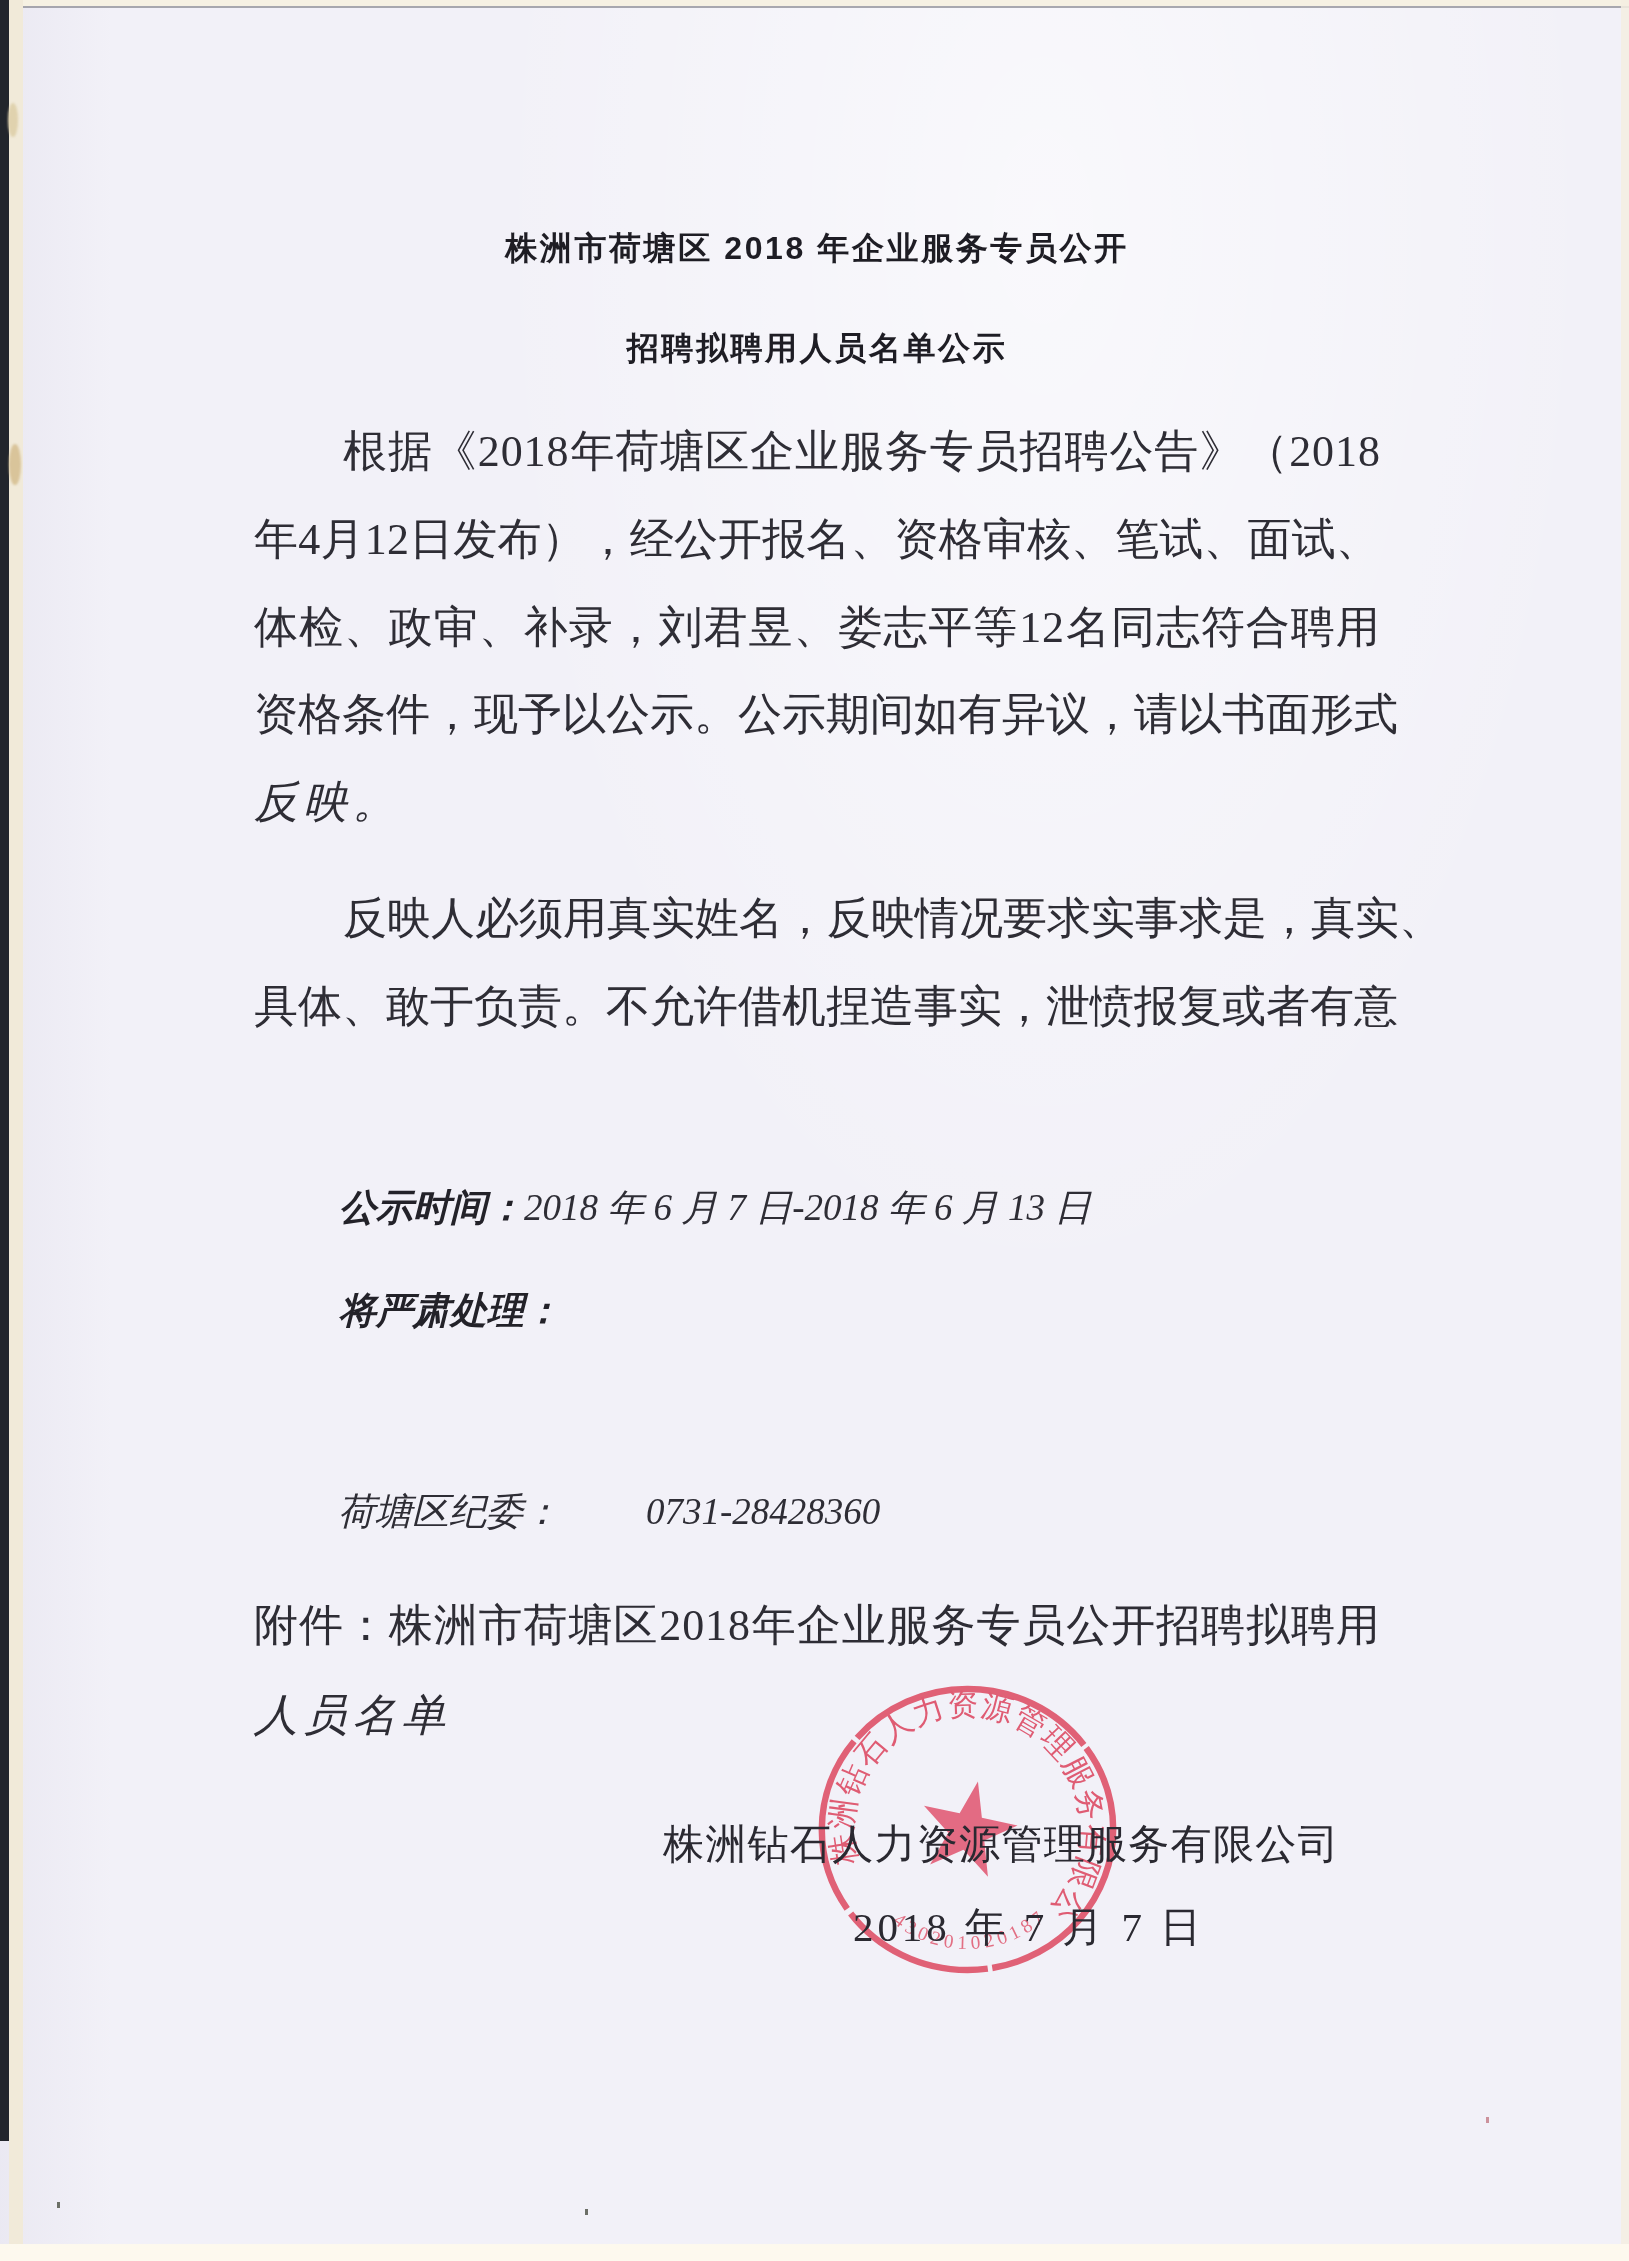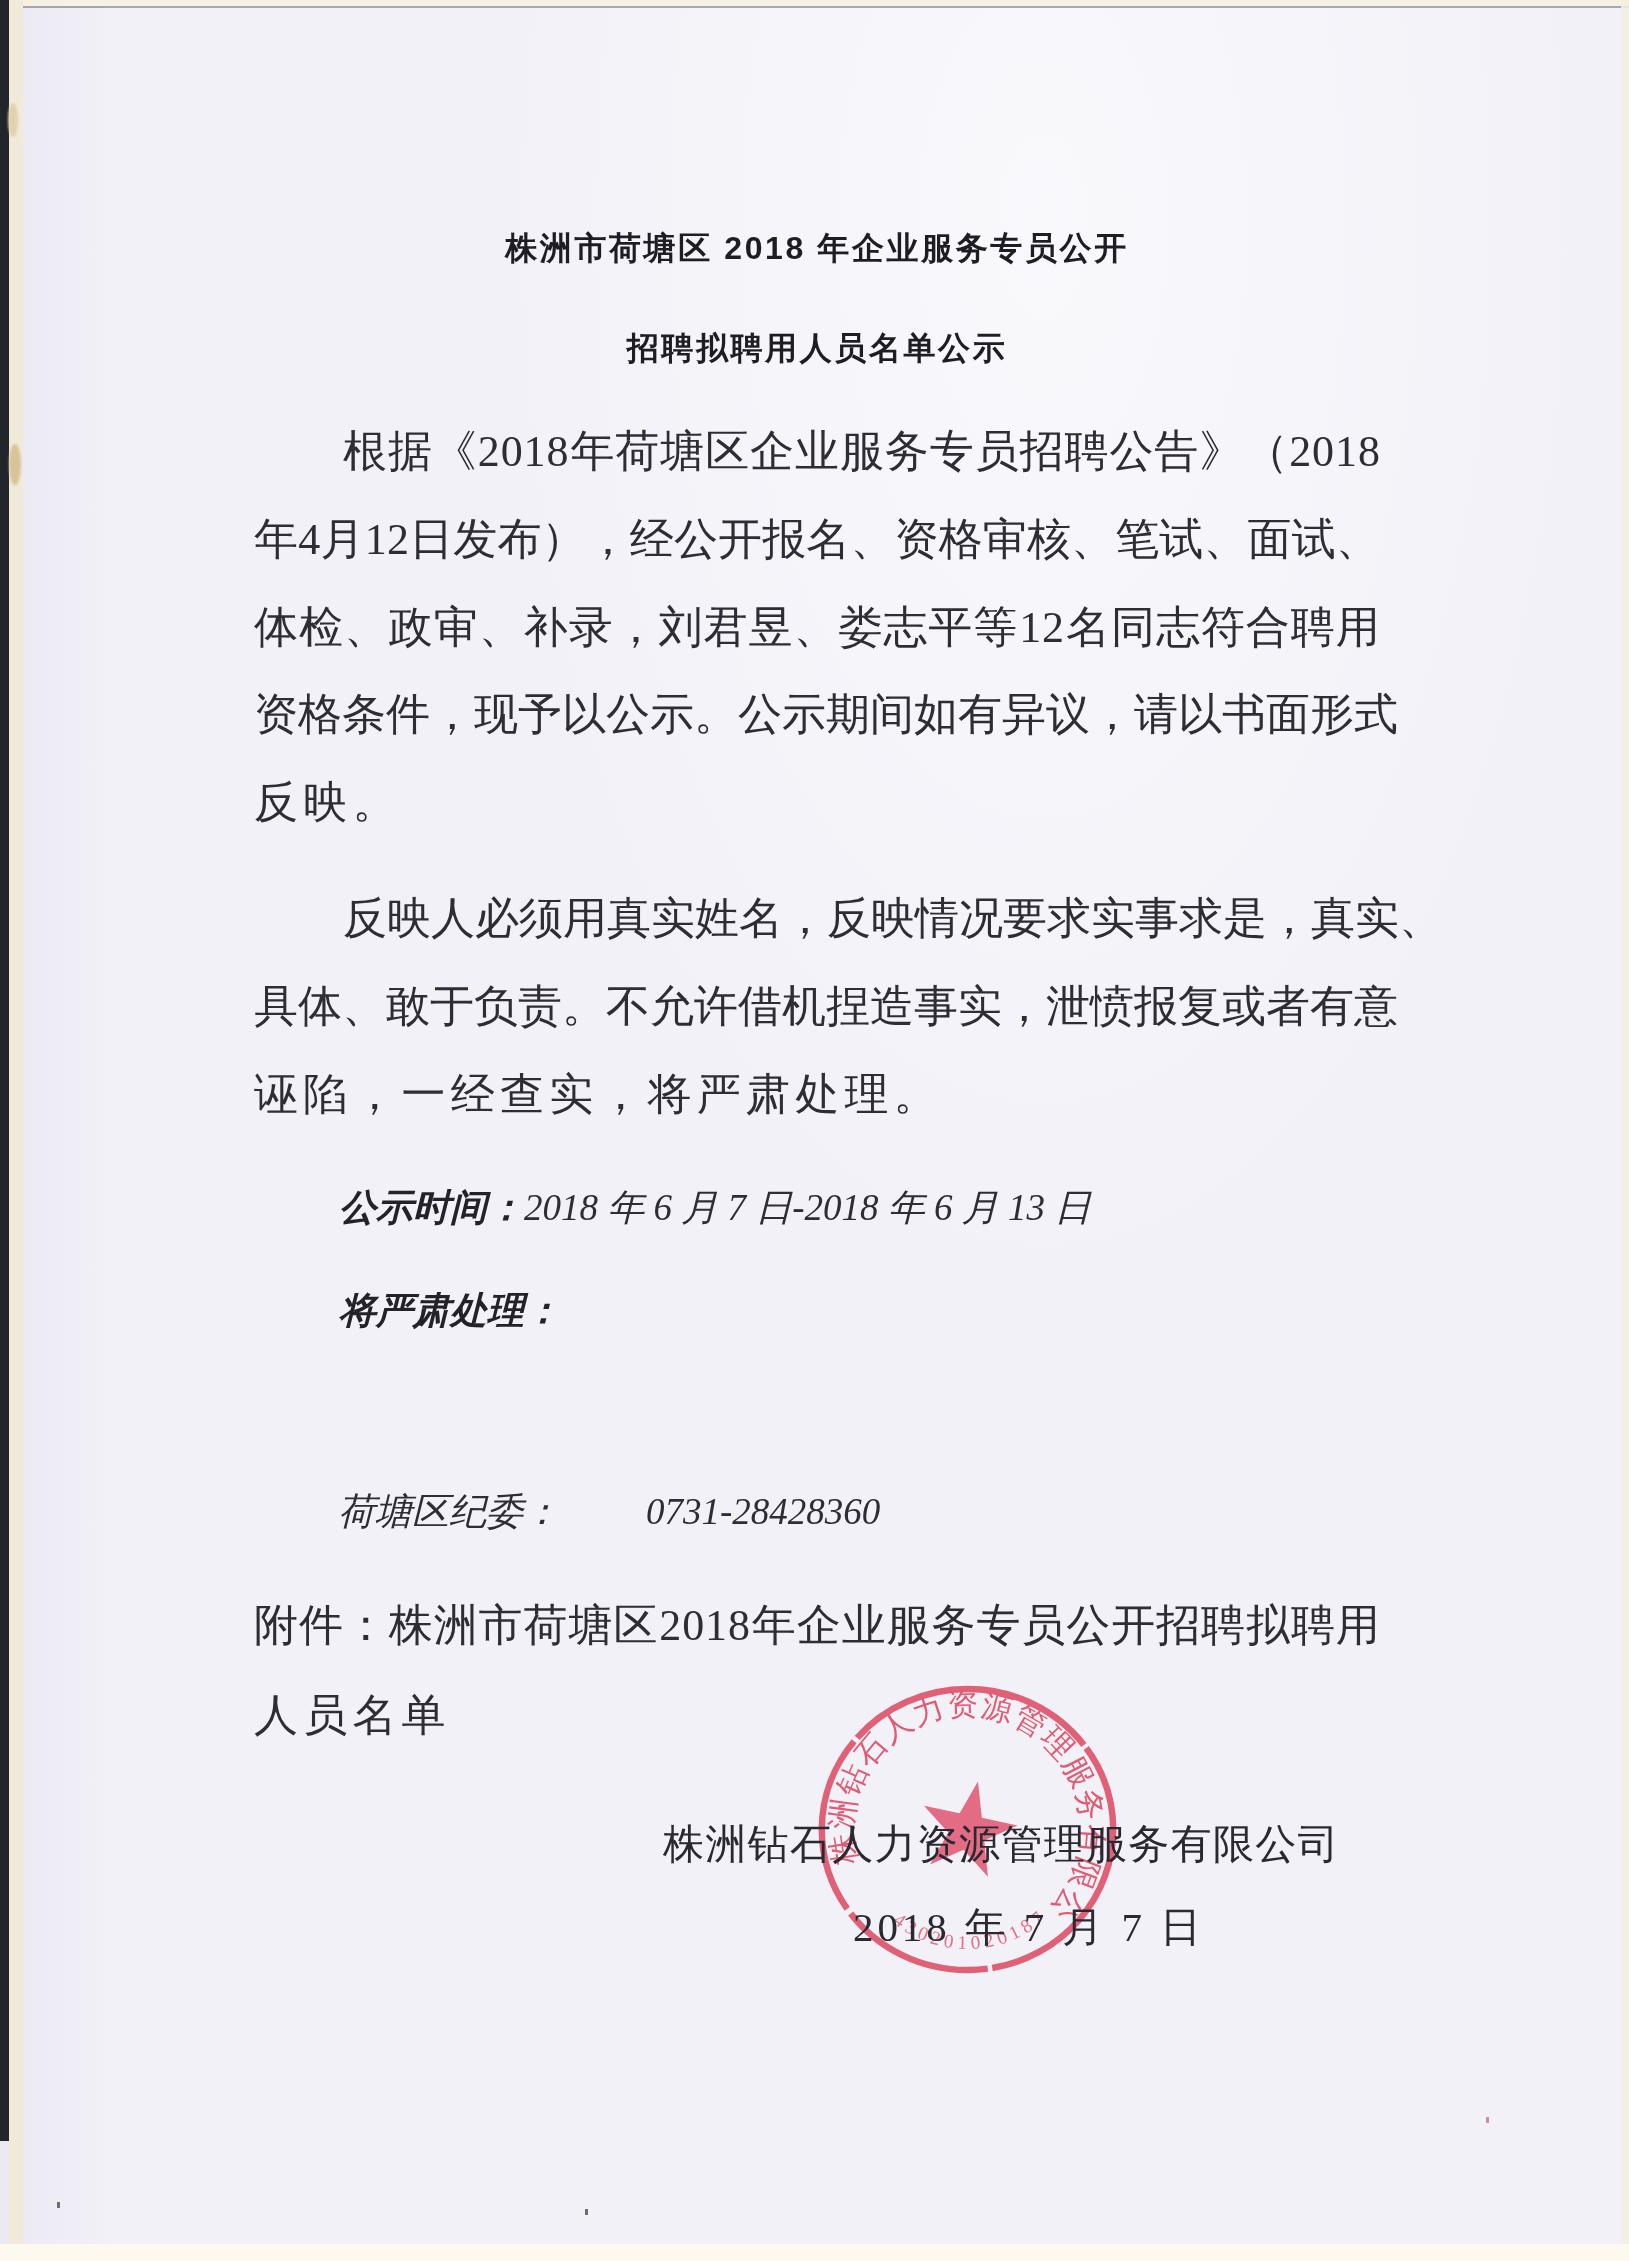--- a/index.html
+++ b/index.html
@@ -23,21 +23,21 @@
   .stain.s1{left:7.7px;top:103px;width:10.3px;height:34px;background:#e0d2ae;}
   .stain.s2{left:9px;top:444px;width:11.6px;height:41px;background:#d9c49a;}
   .speck{position:absolute;width:3.2px;height:5.8px;background:#4a4f42;opacity:.8;}
   .speck.k1{left:57px;top:2202px;}
   .speck.k2{left:585px;top:2209px;}
   .speck.k3{left:1486px;top:2117px;background:#c27a85;}
 
   
   .tline{position:absolute;left:254px;width:1126px;height:45px;
          font-size:44px;line-height:45px;white-space:nowrap;}
-  .plain{letter-spacing:5.2px;}
+  .plain{letter-spacing:5.2px;font-style:italic;}
   .j{display:flex;justify-content:space-between;align-items:baseline;}
   .ind{padding-left:89px;}
   .title{position:absolute;left:254px;width:1126px;text-align:center;
          font-family:"Liberation Sans",sans-serif;font-weight:700;
          font-size:32px;line-height:52px;color:#1e1d24;letter-spacing:2.6px;white-space:nowrap;}
   .boldlabel{font-family:"Liberation Sans",sans-serif;font-weight:700;color:#232229;}
   .free{position:absolute;white-space:nowrap;font-size:37px;line-height:45px;font-style:italic;}
   .contact-name{display:inline-block;width:308px;}
   .sig{position:absolute;white-space:nowrap;font-size:41px;line-height:43px;letter-spacing:1.3px;color:#2a2931;}
 
@@ -237,21 +237,20 @@
       <span>，</span>
       <span>泄</span>
       <span>愤</span>
       <span>报</span>
       <span>复</span>
       <span>或</span>
       <span>者</span>
       <span>有</span>
       <span>意</span>
     </div>
-  <div class="tline plain" style="top:1072px">诬陷，一经查实，将严肃处理。</div>
 
   <div class="free" style="left:339px;top:1185px">
     <span class="boldlabel">公示时间：</span><span>2018 年 6 月 7 日-2018 年 6 月 13 日</span>
   </div>
 
   <div class="free boldlabel" style="left:339px;top:1288px">将严肃处理：</div>
 
   <div class="free" style="left:338px;top:1489px">
     <span class="contact-name">荷塘区纪委：</span><span>0731-28428360</span>
   </div>

